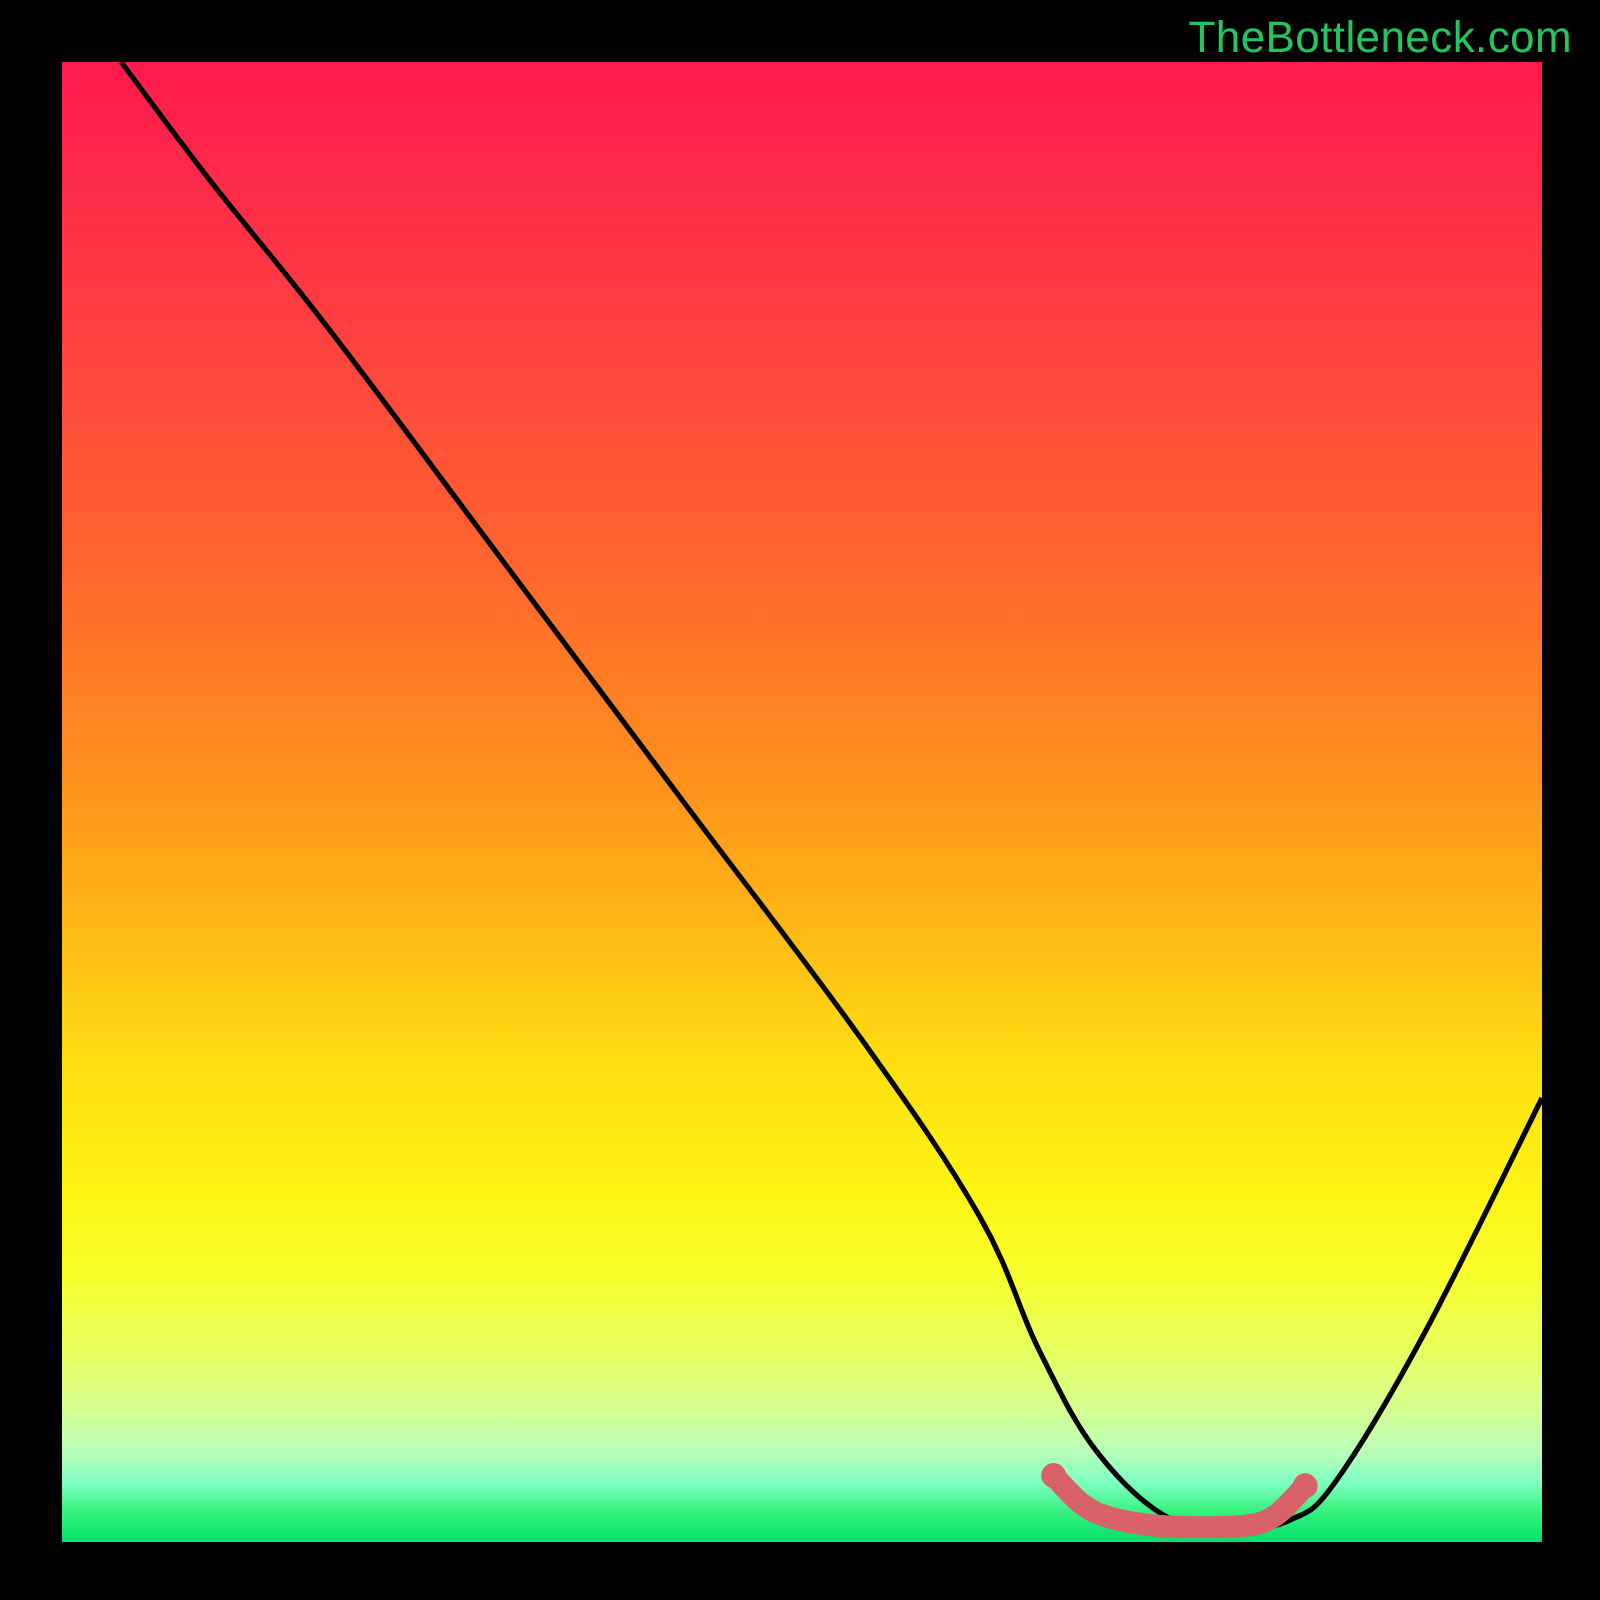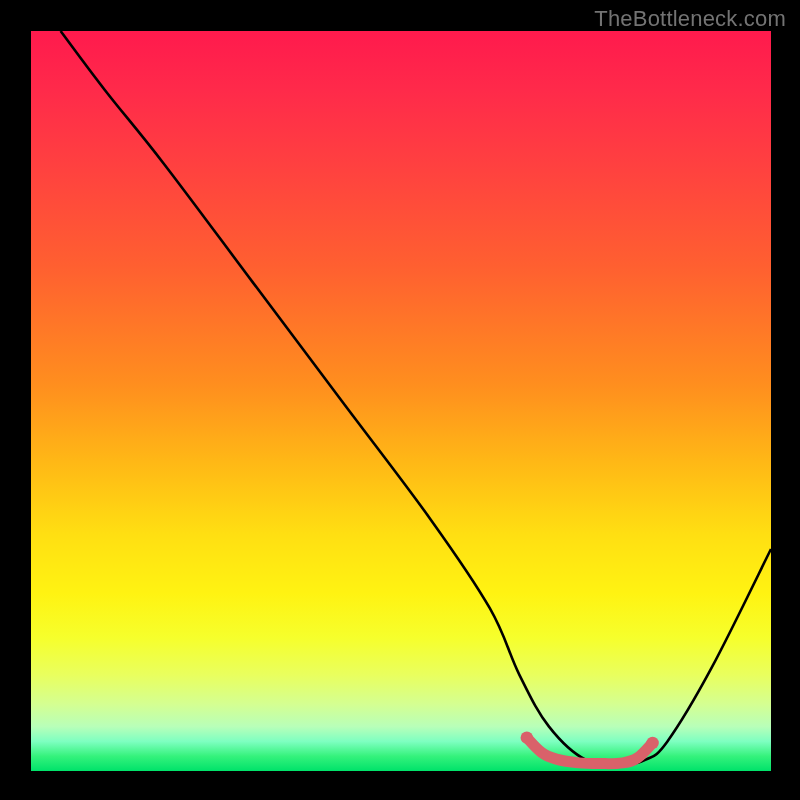--- a/index.html
+++ b/index.html
@@ -42,21 +42,21 @@
       #b8ffb9 94%,
       #7effc1 96%,
       #35f27c 98%,
       #00e26a 100%
     );
   }
   .watermark {
     position: absolute;
     top: 6px;
     right: 14px;
-    color: #737373;
+    color: #22c55e;
     font-size: 22px;
     font-weight: 500;
     letter-spacing: 0.2px;
     user-select: none;
   }
   svg.curve-layer {
     position: absolute;
     inset: 0;
     width: 100%;
     height: 100%;

